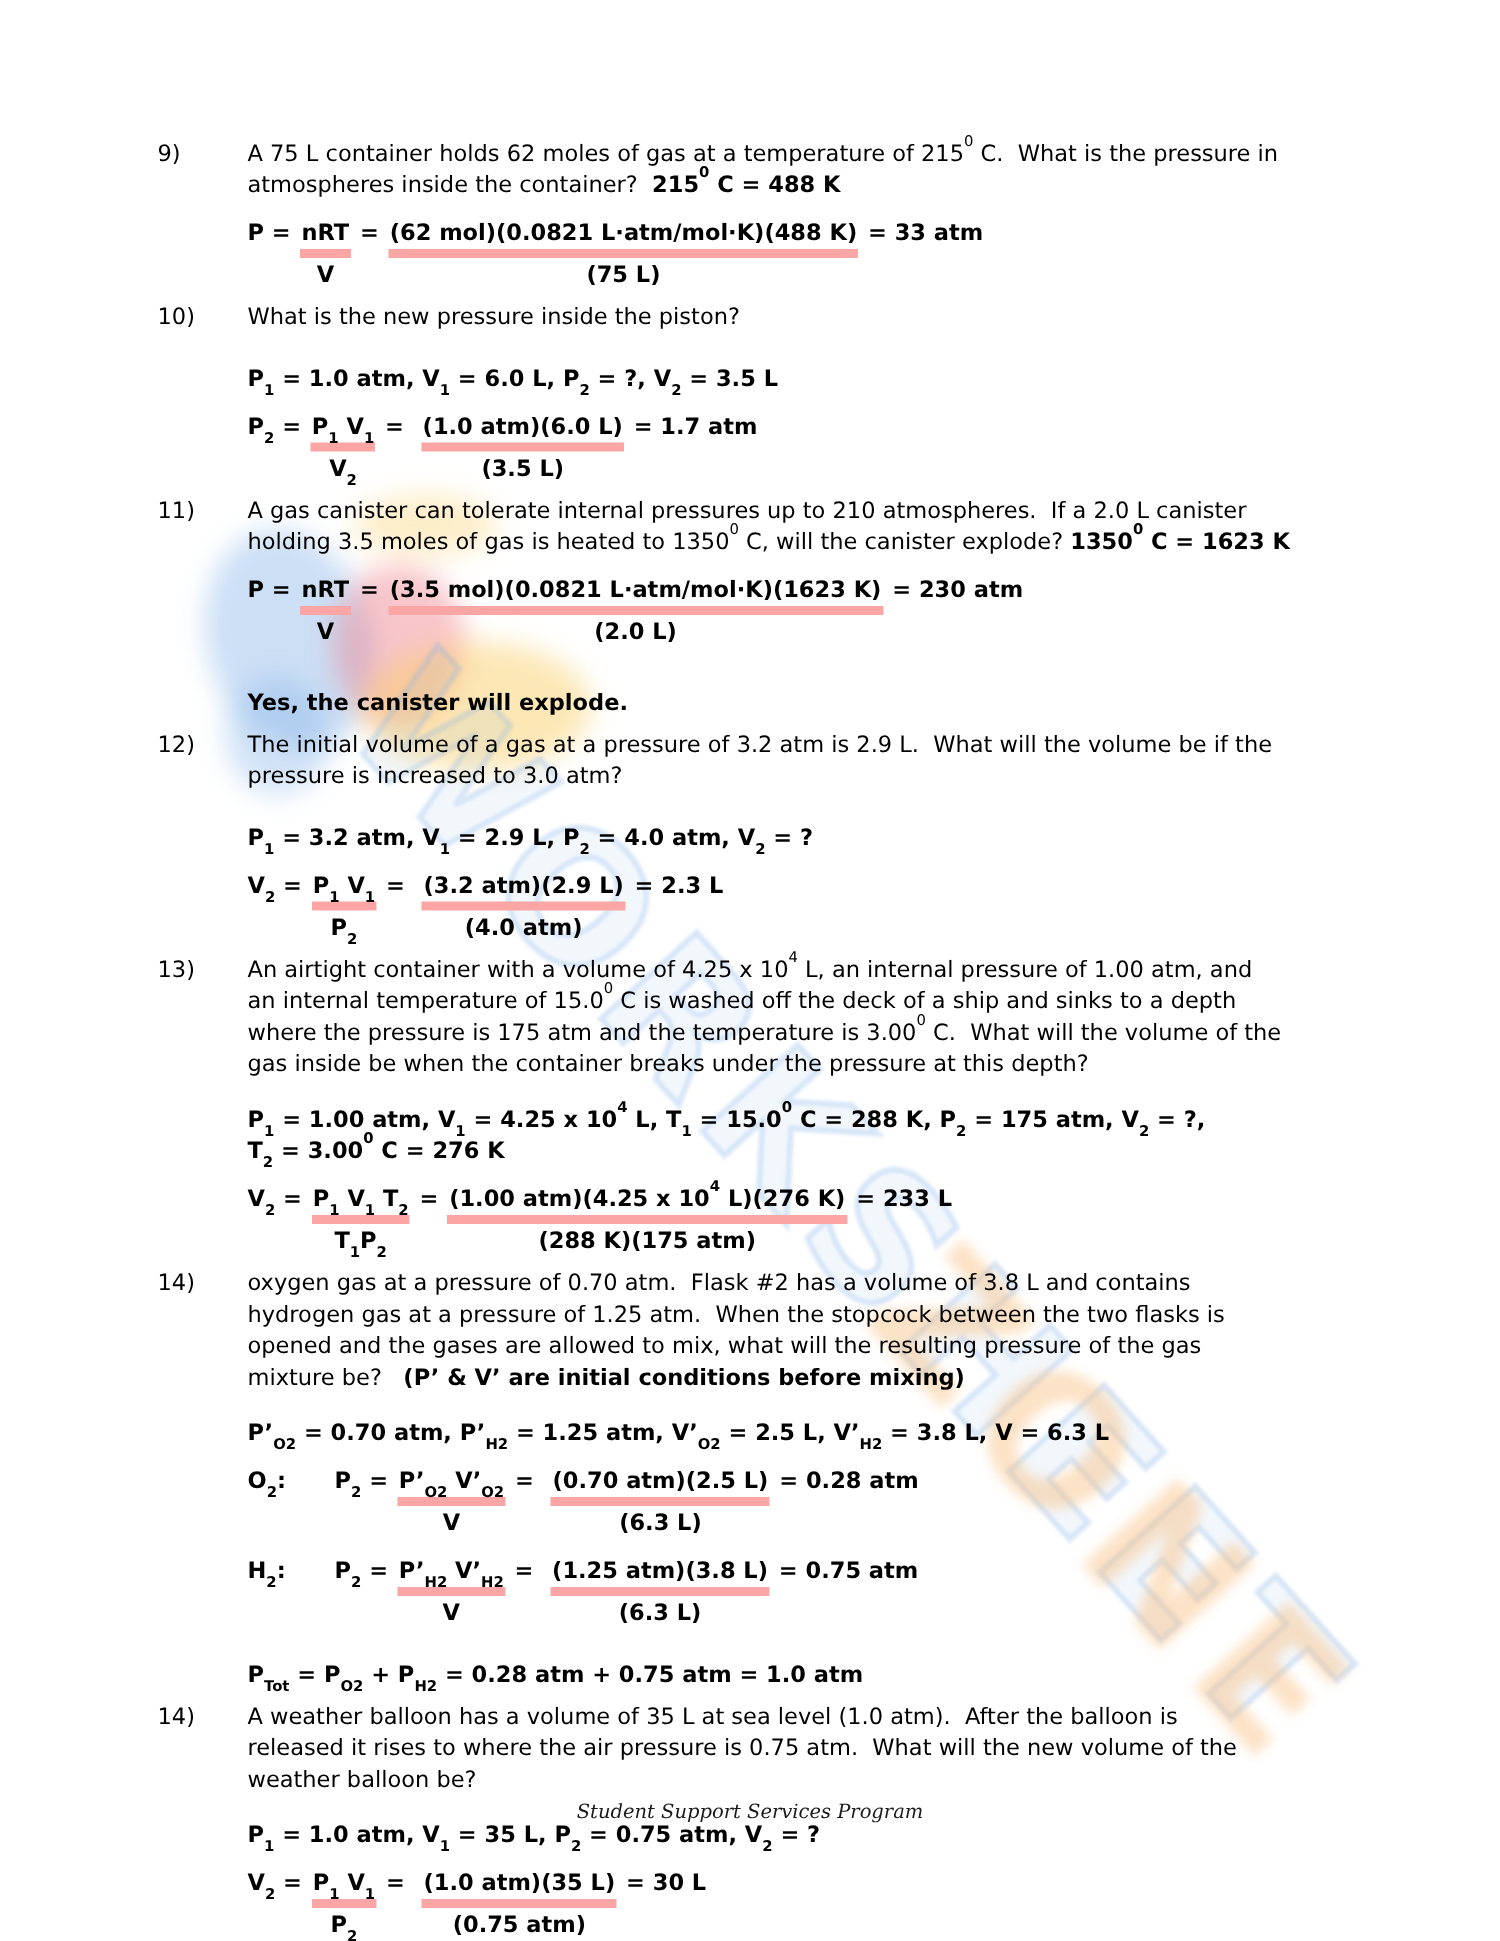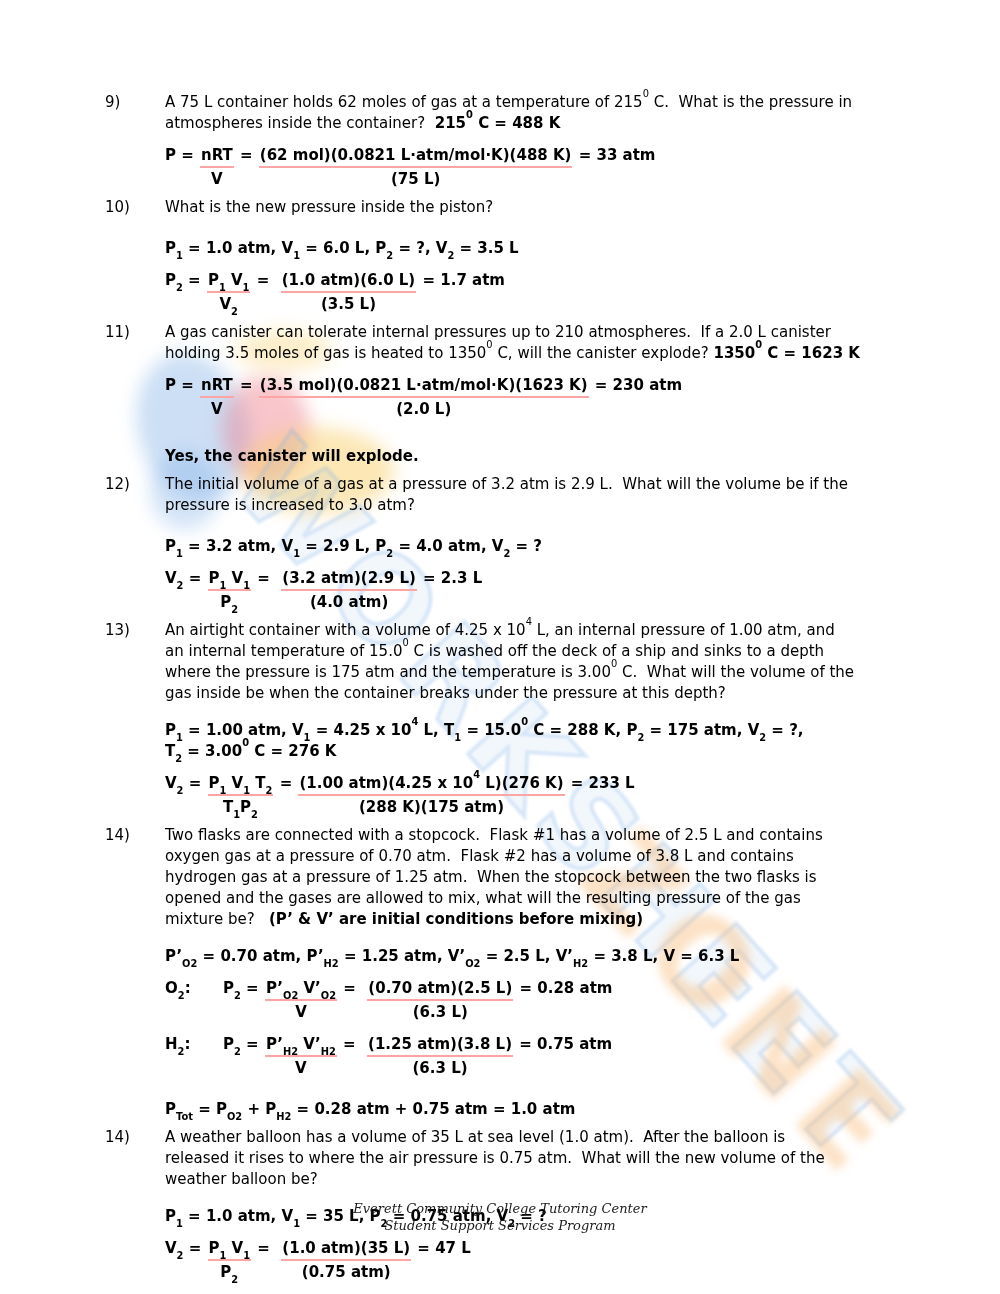--- a/index.html
+++ b/index.html
@@ -44,21 +44,21 @@
   .p-body{flex:1;}
   .line{white-space:pre;line-height:21px;}
   .b-given{margin-top:20px;}
   .b-given.tight{margin-top:16px;}
   .b-given .line{font-weight:bold;}
   .b-note{margin-top:26px;font-weight:bold;line-height:21px;white-space:pre;}
   .b-eq{display:flex;align-items:flex-start;margin-top:11px;font-weight:bold;}
   .eq-label{flex:0 0 58px;line-height:21px;white-space:pre;}
   .eq-seg{white-space:pre;line-height:21px;}
   .frac{display:inline-flex;flex-direction:column;align-items:center;margin:0 1px;}
-  .frac .num{line-height:21px;border-bottom:2px solid #fca5a5;padding:0 1px 0 1px;white-space:pre;}
+  .frac .num{line-height:21px;border-bottom:6px solid #fca5a5;padding:0 1px 0 1px;white-space:pre;}
   .frac .den{line-height:21px;padding-top:1px;white-space:pre;}
   sup{font-size:66%;line-height:0;position:relative;top:-0.45em;}
   sub{font-size:66%;line-height:0;position:relative;bottom:-0.18em;}
   
   .footer{
     position:absolute;left:0;top:1200px;width:100%;z-index:1;
     text-align:center;
     font-family:"DejaVu Serif","Liberation Serif",serif;
     font-style:italic;font-size:13px;line-height:17px;color:#1a1a1a;
   }
@@ -197,21 +197,20 @@
               <span class="den">(288 K)(175 atm)</span>
             </span>
             <span class="eq-seg"> = 233 L</span>
           </div>
         </div>
       </div>
       <div class="problem">
         <div class="p-num">14)</div>
         <div class="p-body">
           <div class="b-para">
-            <div class="line">Two flasks are connected with a stopcock.  Flask #1 has a volume of 2.5 L and contains</div>
             <div class="line">oxygen gas at a pressure of 0.70 atm.  Flask #2 has a volume of 3.8 L and contains</div>
             <div class="line">hydrogen gas at a pressure of 1.25 atm.  When the stopcock between the two flasks is</div>
             <div class="line">opened and the gases are allowed to mix, what will the resulting pressure of the gas</div>
             <div class="line">mixture be?   <b>(P’ &amp; V’ are initial conditions before mixing)</b></div>
           </div>
           <div class="b-given tight">
             <div class="line">P’<sub>O2</sub> = 0.70 atm, P’<sub>H2</sub> = 1.25 atm, V’<sub>O2</sub> = 2.5 L, V’<sub>H2</sub> = 3.8 L, V = 6.3 L</div>
           </div>
           <div class="b-eq">
             <span class="eq-label">O<sub>2</sub>:</span>
@@ -261,23 +260,22 @@
             <span class="eq-seg">V<sub>2</sub> = </span>
             <span class="frac">
               <span class="num">P<sub>1</sub> V<sub>1</sub></span>
               <span class="den">P<sub>2</sub></span>
             </span>
             <span class="eq-seg"> =  </span>
             <span class="frac">
               <span class="num">(1.0 atm)(35 L)</span>
               <span class="den">(0.75 atm)</span>
             </span>
-            <span class="eq-seg"> = 47 L</span>
+            <span class="eq-seg"> = 30 L</span>
           </div>
         </div>
       </div>
     </main>
 
   <footer class="footer">
-    <div>Everett Community College Tutoring Center</div>
     <div>Student Support Services Program</div>
   </footer>
 </div>
 
 </body></html>

